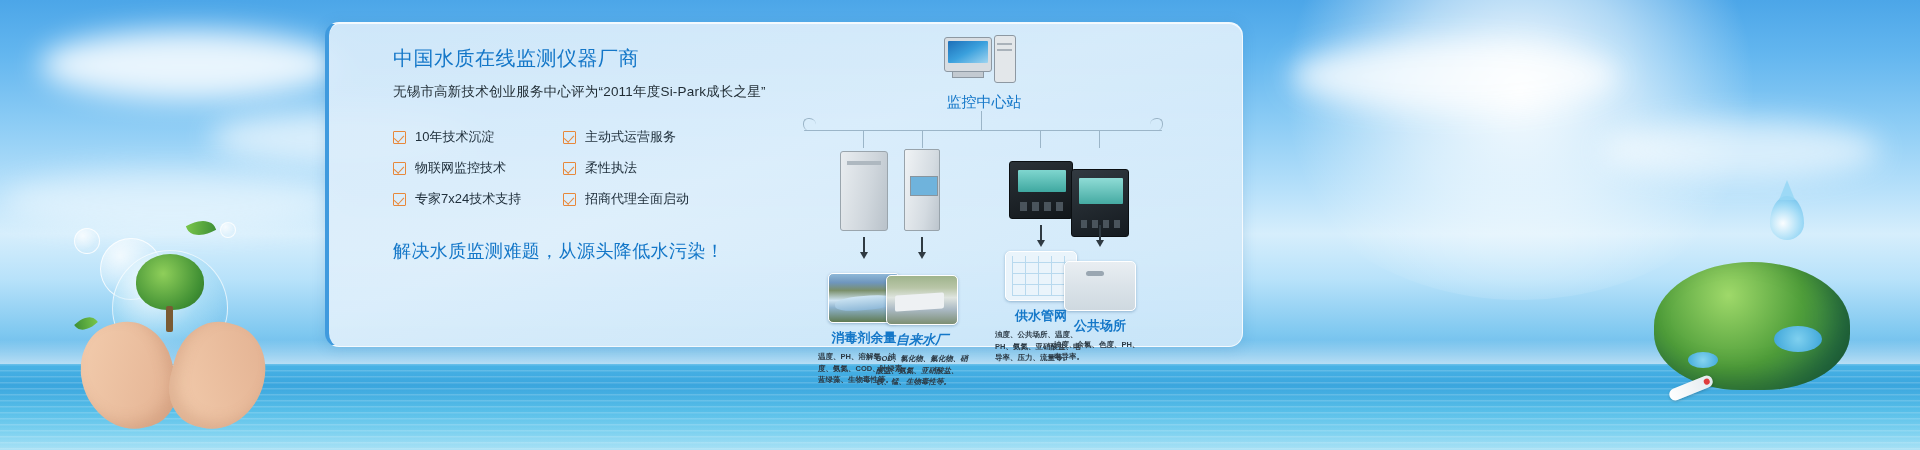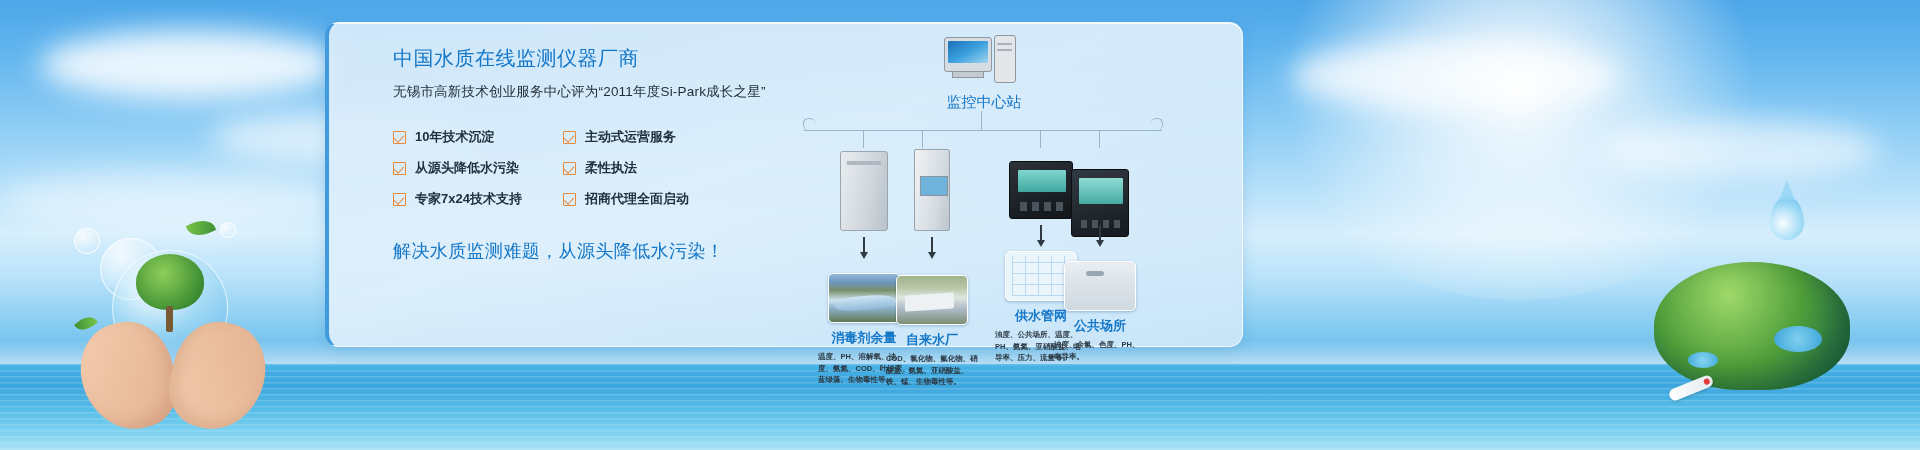--- a/index.html
+++ b/index.html
@@ -29,21 +29,21 @@
     border:1px solid rgba(255,255,255,.75);
     border-left:4px solid #3f9ade;
     box-shadow:0 2px 14px rgba(40,110,170,.18), inset 0 1px 0 rgba(255,255,255,.8);
   }
 
   
   .lcol{ position:absolute; left:64px; top:22px; width:360px; }
   .headline{ font-size:20px; color:#1477c8; letter-spacing:.5px; font-weight:400; white-space:nowrap;}
   .subline{ font-size:13.5px; color:#1f2b33; margin-top:11px; white-space:nowrap; letter-spacing:.2px;}
 
-  .checkgrid{ margin-top:27px; display:grid; grid-template-columns:170px 170px; row-gap:13px;font-weight:bold; }
+  .checkgrid{ margin-top:27px; display:grid; grid-template-columns:170px 170px; row-gap:13px; }
   .chk{ display:flex; align-items:center; gap:9px; }
   .chkbox{ width:13px;height:13px;flex:0 0 13px; border:1.4px solid #e8883a; position:relative; border-radius:1px;}
   .chkbox::after{content:"";position:absolute;left:2px;top:1.5px;width:5px;height:8px;
       border:solid #e8883a;border-width:0 1.6px 1.6px 0;transform:rotate(42deg);}
   .chk span{ font-size:13px; color:#20303c; white-space:nowrap;}
 
   .headline2{ margin-top:31px; font-size:18px; color:#1477c8; white-space:nowrap; letter-spacing:.4px;}
   .bullets{ margin-top:14px; display:flex; flex-direction:column; gap:12px;}
   .blt{ display:flex; align-items:center; gap:11px; padding-left:14px;}
   .dia{ width:8px;height:8px;flex:0 0 8px; background:#ef9631; transform:rotate(45deg); }
@@ -204,21 +204,21 @@
       <div class="chk">
         <span class="chkbox"></span>
         <span>10年技术沉淀</span>
       </div>
       <div class="chk">
         <span class="chkbox"></span>
         <span>主动式运营服务</span>
       </div>
       <div class="chk">
         <span class="chkbox"></span>
-        <span>从源头降低水污染</span>
+        <span>物联网监控技术</span>
       </div>
       <div class="chk">
         <span class="chkbox"></span>
         <span>柔性执法</span>
       </div>
       <div class="chk">
         <span class="chkbox"></span>
         <span>专家7x24技术支持</span>
       </div>
       <div class="chk">
@@ -255,21 +255,21 @@
     <div class="devcol" style="left:46px;top:120px;">
       <div class="devbox" style="width:48px;">
           <div class="dev1"></div>
         </div>
       <div class="arrow" style="left:58px;top:86px;"></div>
       <div class="photo ph-river" style="margin-top:42px;"></div>
       <div class="cap">消毒剂余量</div>
       <div class="desc">温度、PH、溶解氧、浊度、氨氮、COD、叶绿素、蓝绿藻、生物毒性等。</div>
     </div>
 
-    <div class="devcol" style="left:114px;top:118px;">
+    <div class="devcol" style="left:104px;top:118px;font-style:italic;">
       <div class="devbox" style="width:36px;">
           <div class="dev2"></div>
         </div>
       <div class="arrow" style="left:58px;top:88px;"></div>
       <div class="photo ph-plant" style="margin-top:44px;"></div>
       <div class="cap">自来水厂</div>
       <div class="desc">COD、氯化物、氟化物、硝酸盐、氨氮、亚硝酸盐、铁、锰、生物毒性等。</div>
     </div>
 
     <div class="devcol" style="left:223px;top:130px;">

